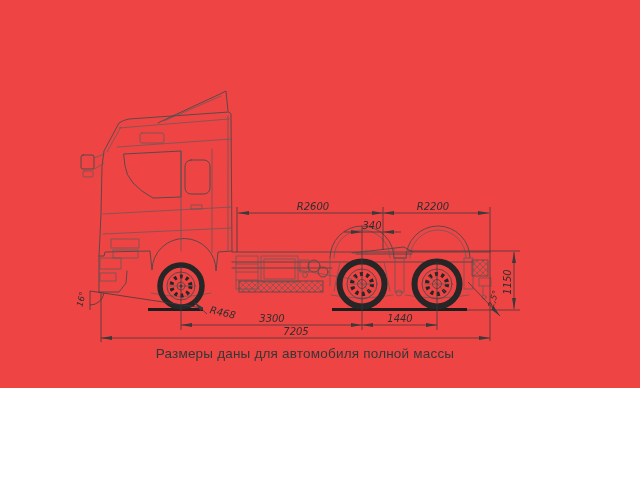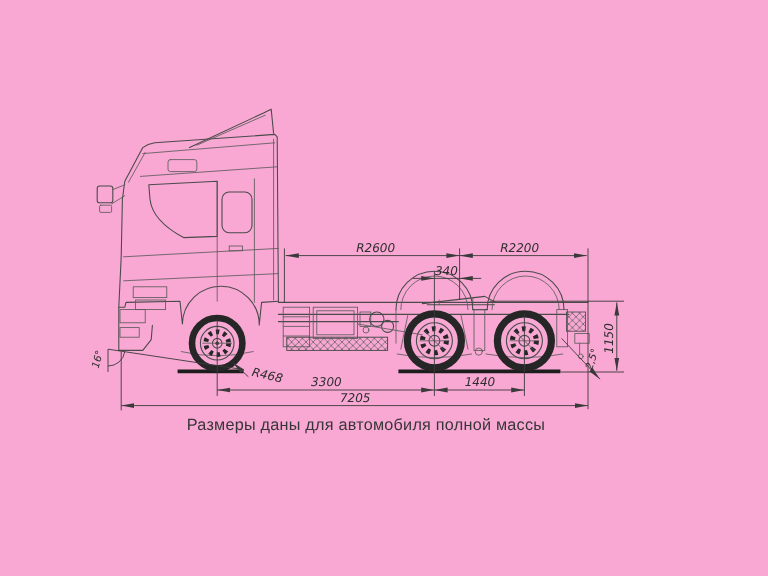--- a/index.html
+++ b/index.html
@@ -1,16 +1,16 @@
 <!DOCTYPE html>
 <html><head>
 <meta charset="utf-8">
 <style>
   html,body{margin:0;padding:0;background:#fff;width:640px;height:480px;overflow:hidden;}
-  .canvas{position:relative;width:640px;height:480px;background:#f9a8d4;font-family:"Liberation Sans",sans-serif;}
+  .canvas{position:relative;width:640px;height:388px;background:#ef4444;font-family:"Liberation Sans",sans-serif;}
   svg{display:block;}
   .t  {stroke:#4a4a4a;fill:none;stroke-width:0.9;stroke-linecap:round;stroke-linejoin:round;}
   .t2 {stroke:#5a5a5a;fill:none;stroke-width:0.7;stroke-linecap:round;}
   .tk {stroke:#262626;fill:none;}
   .dl {stroke:#3a3a3a;fill:none;stroke-width:0.75;}
   .gl {stroke:#1d1d1d;fill:none;stroke-width:3;}
   .dim{font:italic 10px "DejaVu Sans",sans-serif;fill:#2e2e2e;}
   .dims{font:italic 8.5px "DejaVu Sans",sans-serif;fill:#2e2e2e;}
   .caption{font:13.5px "Liberation Sans",sans-serif;fill:#363636;letter-spacing:.2px;}
 </style>

